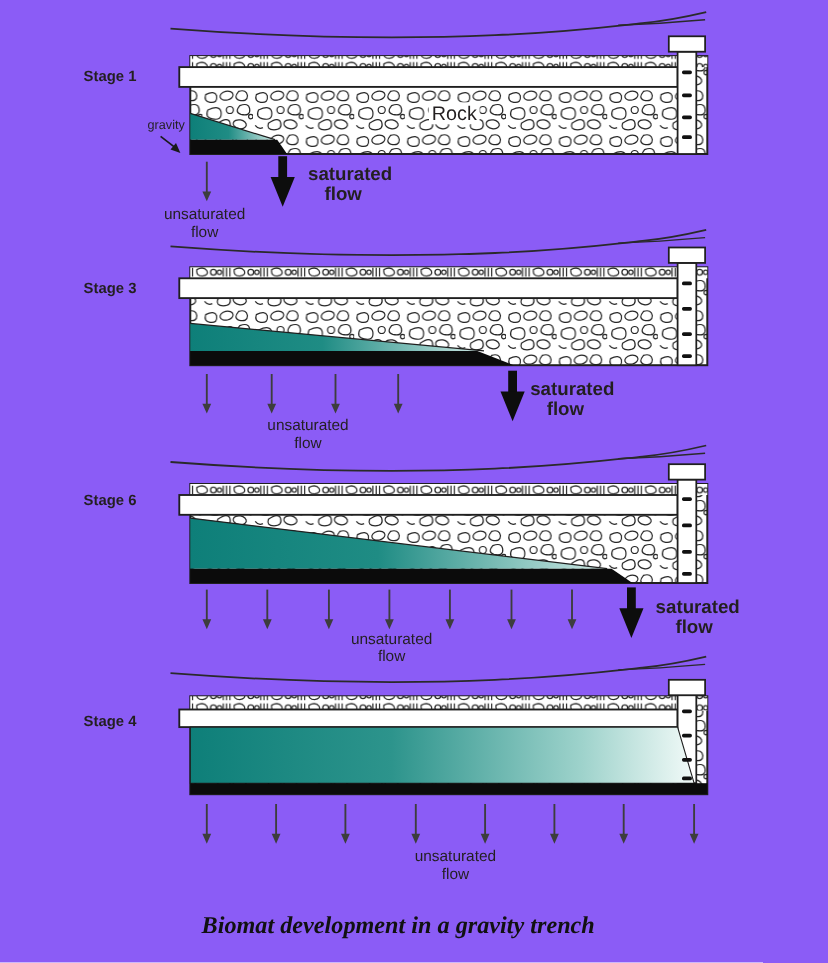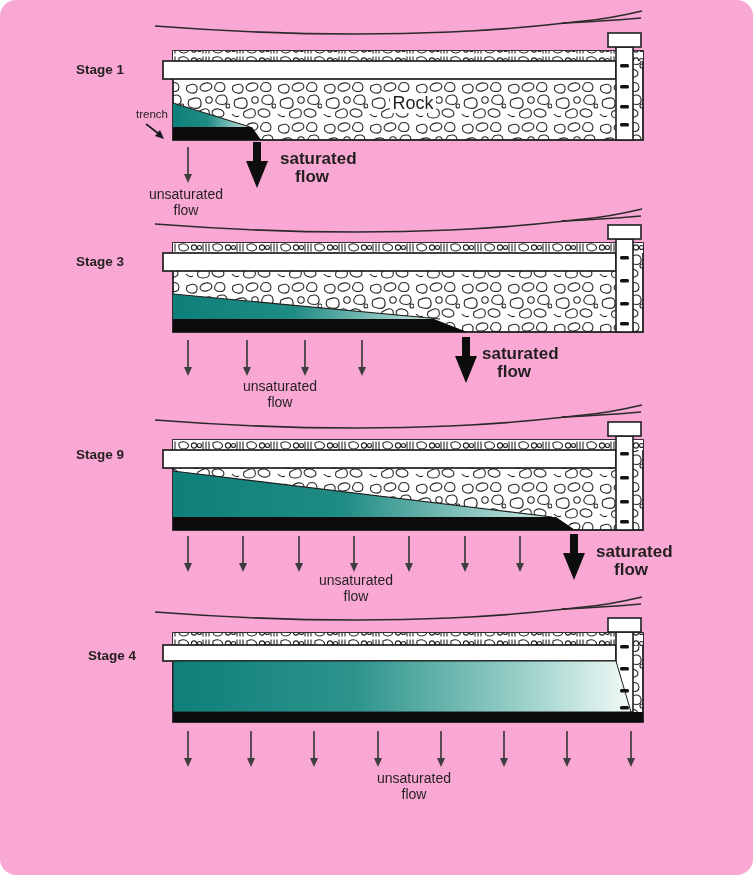--- a/index.html
+++ b/index.html
@@ -1,17 +1,17 @@
 <!DOCTYPE html>
 <html><head>
 <meta charset="utf-8">
 <style>
   html,body{margin:0;padding:0;background:#ffffff;}
-  #page{position:relative;width:753px;height:875px;background:#f9a8d4;overflow:hidden;
-        font-family:"Liberation Sans",sans-serif;color:#231f20;border-radius:16px;}
+  #page{position:relative;width:753px;height:875px;background:#8b5cf6;overflow:hidden;
+        font-family:"Liberation Sans",sans-serif;color:#231f20;}
   #diagram-svg{position:absolute;left:0;top:0;}
   .lbl{position:absolute;white-space:pre-line;line-height:1.12;color:#231f20;}
   .stage-label{font-weight:bold;font-size:13.5px;}
   .flow-label{font-size:14px;text-align:center;}
   .sat-label{font-size:17px;font-weight:bold;text-align:center;line-height:1.05;}
   .rock-label{font-size:18px;text-align:center;background:#ffffff;padding:0 2px;}
   .biomat-label{font-size:11.5px;text-align:right;}
   .caption{position:absolute;left:0;top:828px;width:724px;text-align:center;
            font-family:"Liberation Serif",serif;font-style:italic;font-weight:bold;
            font-size:22px;color:#111111;}
@@ -167,37 +167,38 @@
     <use href="#thinArrow" xlink:href="#thinArrow" x="314" y="731"></use>
     <use href="#thinArrow" xlink:href="#thinArrow" x="378" y="731"></use>
     <use href="#thinArrow" xlink:href="#thinArrow" x="441" y="731"></use>
     <use href="#thinArrow" xlink:href="#thinArrow" x="504" y="731"></use>
     <use href="#thinArrow" xlink:href="#thinArrow" x="567" y="731"></use>
     <use href="#thinArrow" xlink:href="#thinArrow" x="631" y="731"></use>
   </g>
 </svg>
 
 <div class="lbl stage-label" style="left:76px;top:62px;width:70px;">Stage 1</div>
-<div class="lbl biomat-label" style="left:112px;top:108px;width:56px;">trench</div>
+<div class="lbl biomat-label" style="left:112px;top:108px;width:56px;">gravity</div>
 <div class="lbl rock-label" style="left:390px;top:93px;width:42px;">Rock</div>
 <div class="lbl flow-label" style="left:146px;top:187px;width:80px;">unsaturated
 flow</div>
 <div class="lbl sat-label" style="left:280px;top:150px;width:64px;">saturated
 flow</div>
 
 <div class="lbl stage-label" style="left:76px;top:254px;width:70px;">Stage 3</div>
 <div class="lbl flow-label" style="left:240px;top:379px;width:80px;">unsaturated
 flow</div>
 <div class="lbl sat-label" style="left:482px;top:345px;width:64px;">saturated
 flow</div>
 
-<div class="lbl stage-label" style="left:76px;top:447px;width:70px;">Stage 9</div>
+<div class="lbl stage-label" style="left:76px;top:447px;width:70px;">Stage 6</div>
 <div class="lbl flow-label" style="left:316px;top:573px;width:80px;">unsaturated
 flow</div>
 <div class="lbl sat-label" style="left:596px;top:543px;width:70px;">saturated
 flow</div>
 
-<div class="lbl stage-label" style="left:76px;top:648px;width:70px;margin-left:12px;">Stage 4</div>
+<div class="lbl stage-label" style="left:76px;top:648px;width:70px;">Stage 4</div>
 <div class="lbl flow-label" style="left:374px;top:771px;width:80px;">unsaturated
 flow</div>
 
+<div class="caption">Biomat development in a gravity trench</div>
 
 </div>
 
 </body></html>

